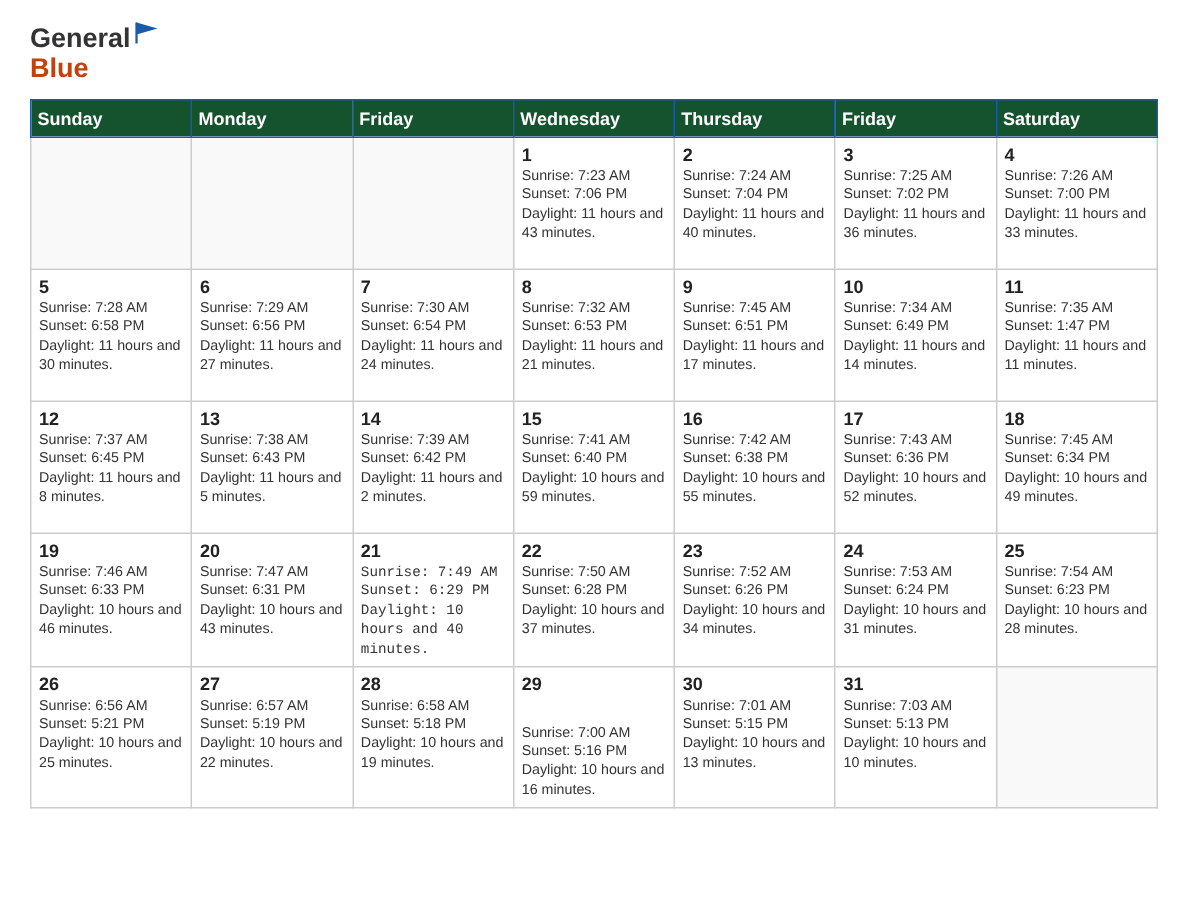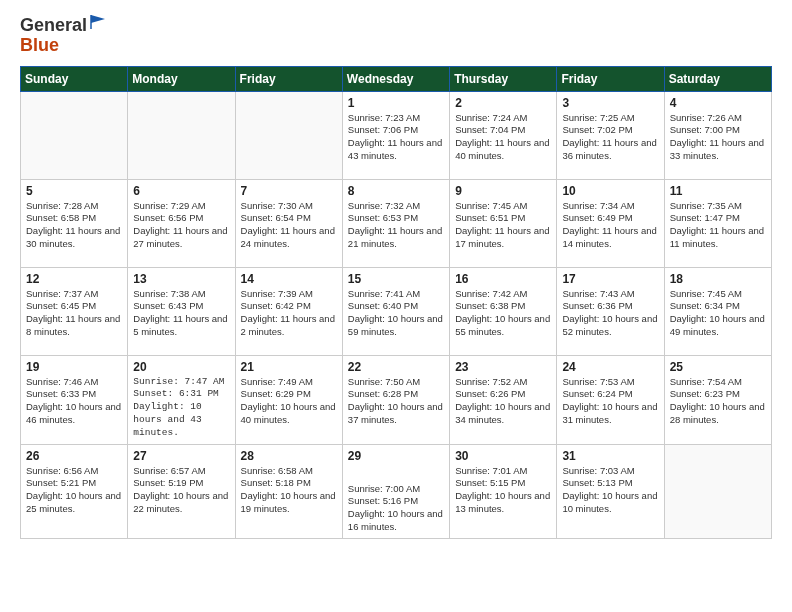--- a/index.html
+++ b/index.html
@@ -255,27 +255,27 @@
         </tr>
         <tr>
           <td>
             <span class="day-number">19</span>
             <div class="day-info" style="white-space: pre-line;">Sunrise: 7:46 AM
 Sunset: 6:33 PM
 Daylight: 10 hours and 46 minutes.</div>
           </td>
           <td>
             <span class="day-number">20</span>
-            <div class="day-info" style="white-space: pre-line; font-family: Liberation Mono, monospace;">Sunrise: 7:47 AM
+            <div class="day-info" style="white-space: pre-line;">Sunrise: 7:47 AM
 Sunset: 6:31 PM
 Daylight: 10 hours and 43 minutes.</div>
           </td>
           <td>
             <span class="day-number">21</span>
-            <div class="day-info" style="white-space: pre-line;">Sunrise: 7:49 AM
+            <div class="day-info" style="white-space: pre-line; font-family: Liberation Mono, monospace;">Sunrise: 7:49 AM
 Sunset: 6:29 PM
 Daylight: 10 hours and 40 minutes.</div>
           </td>
           <td>
             <span class="day-number">22</span>
             <div class="day-info" style="white-space: pre-line;">Sunrise: 7:50 AM
 Sunset: 6:28 PM
 Daylight: 10 hours and 37 minutes.</div>
           </td>
           <td>

